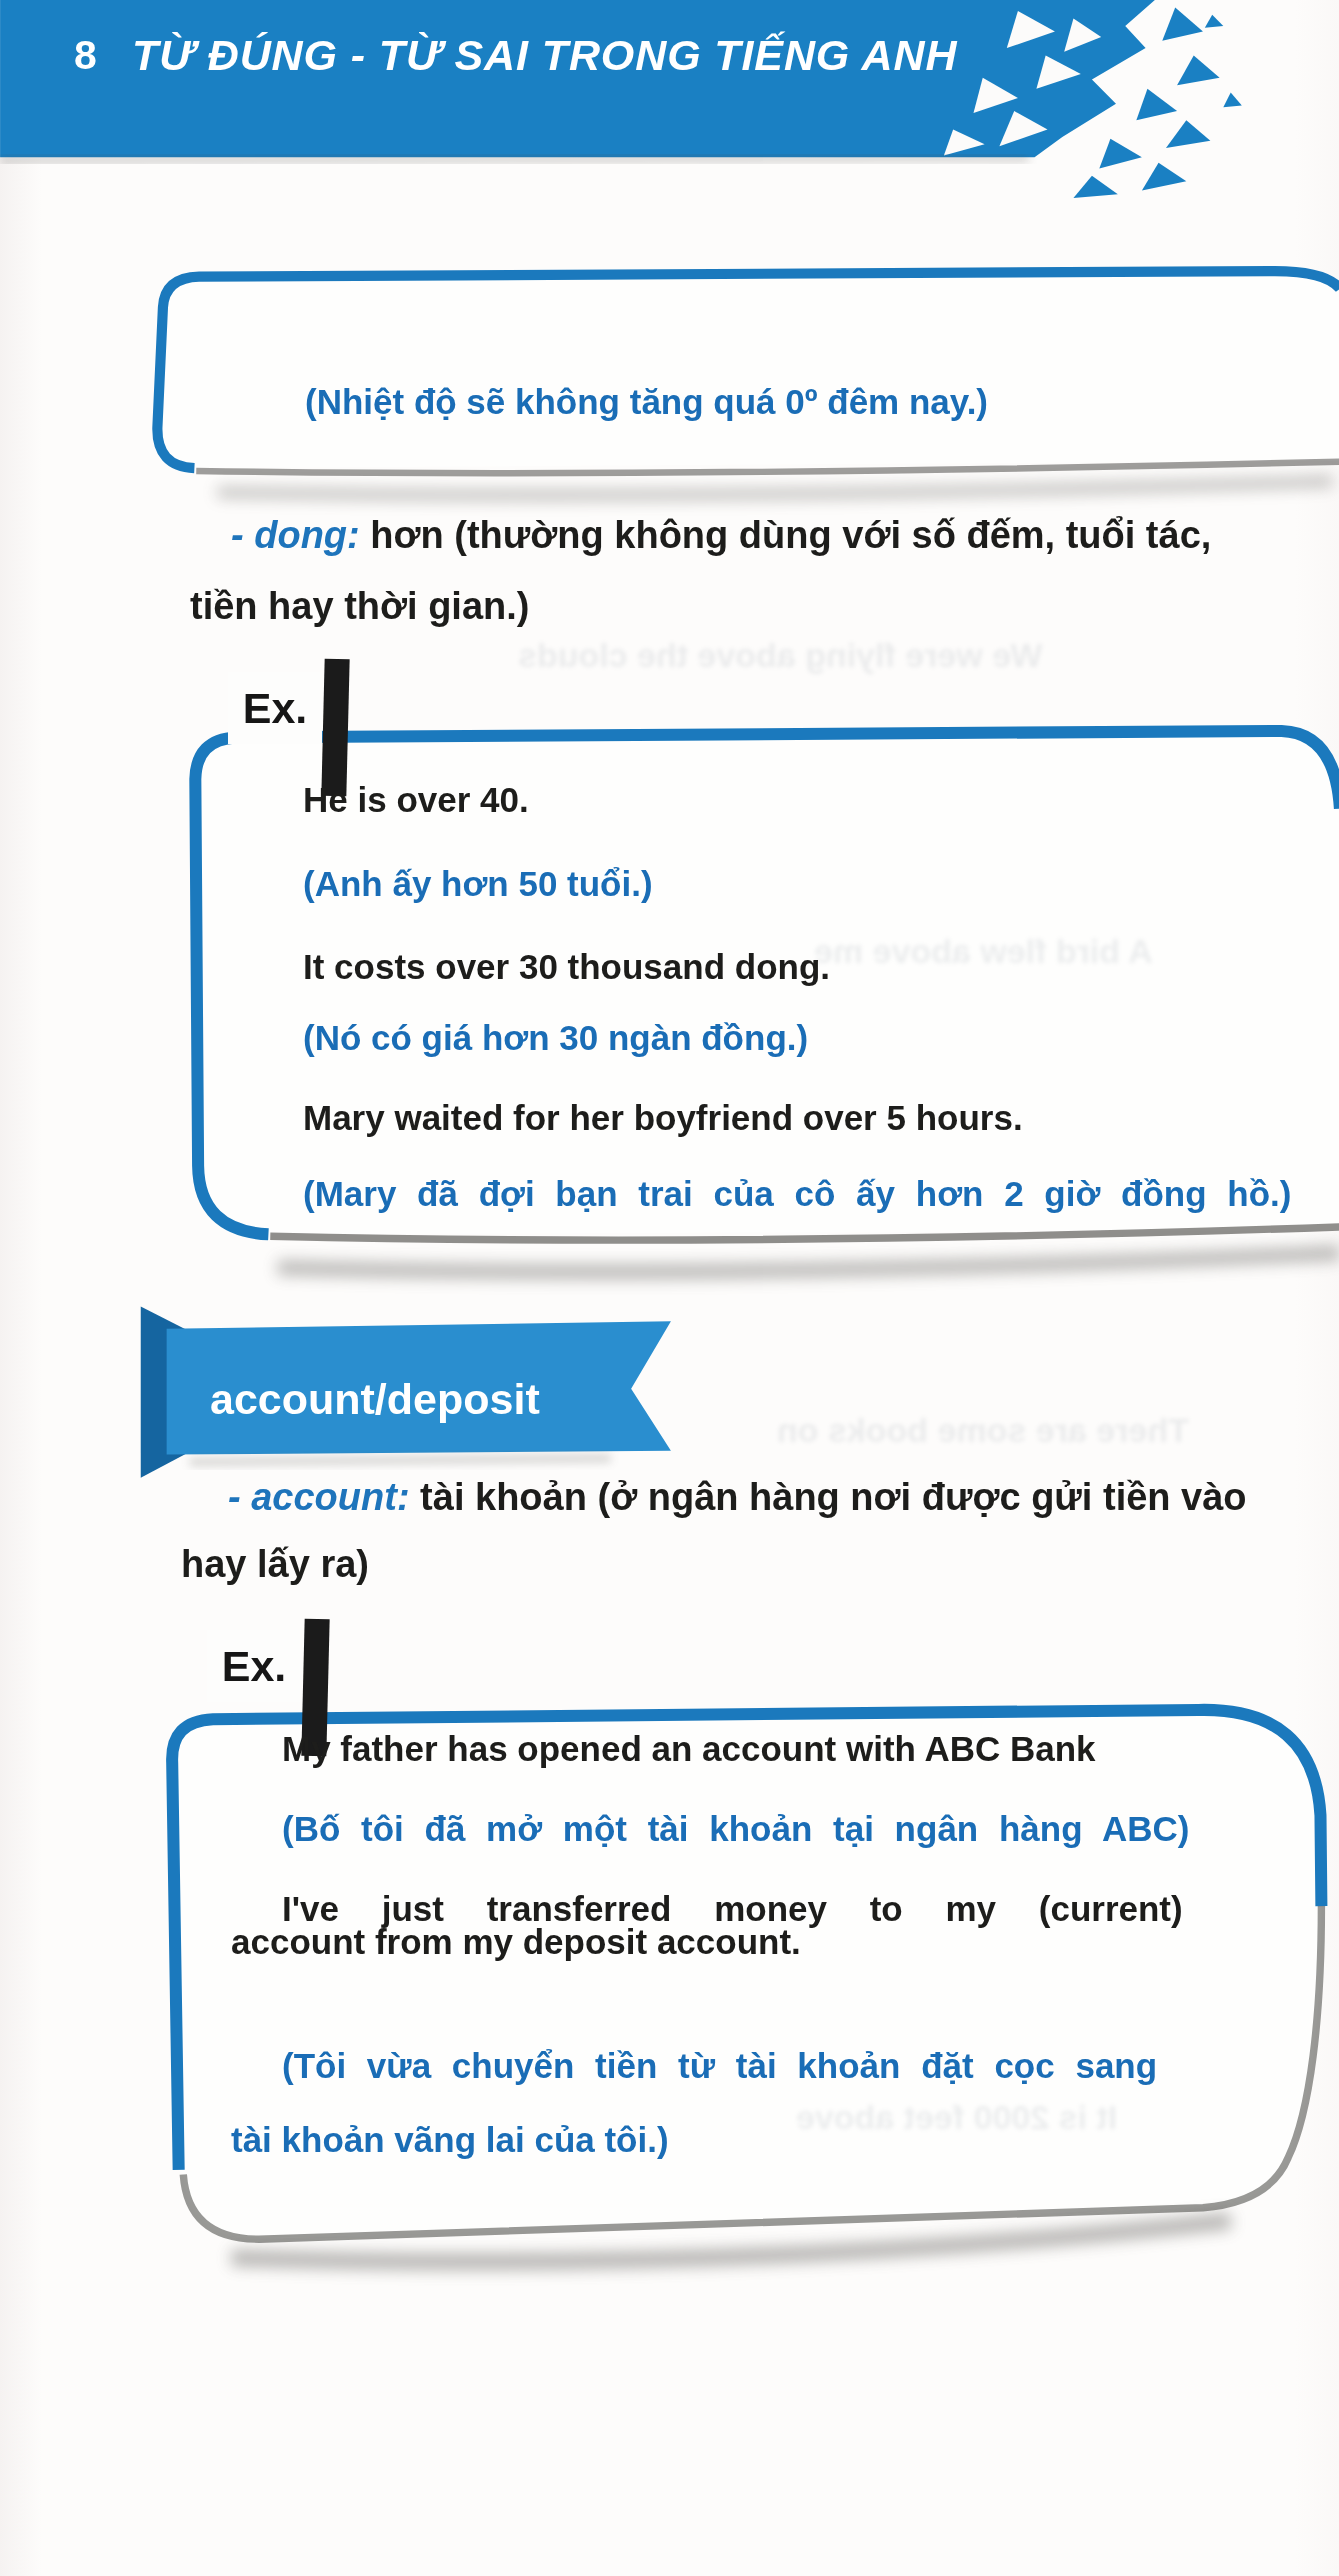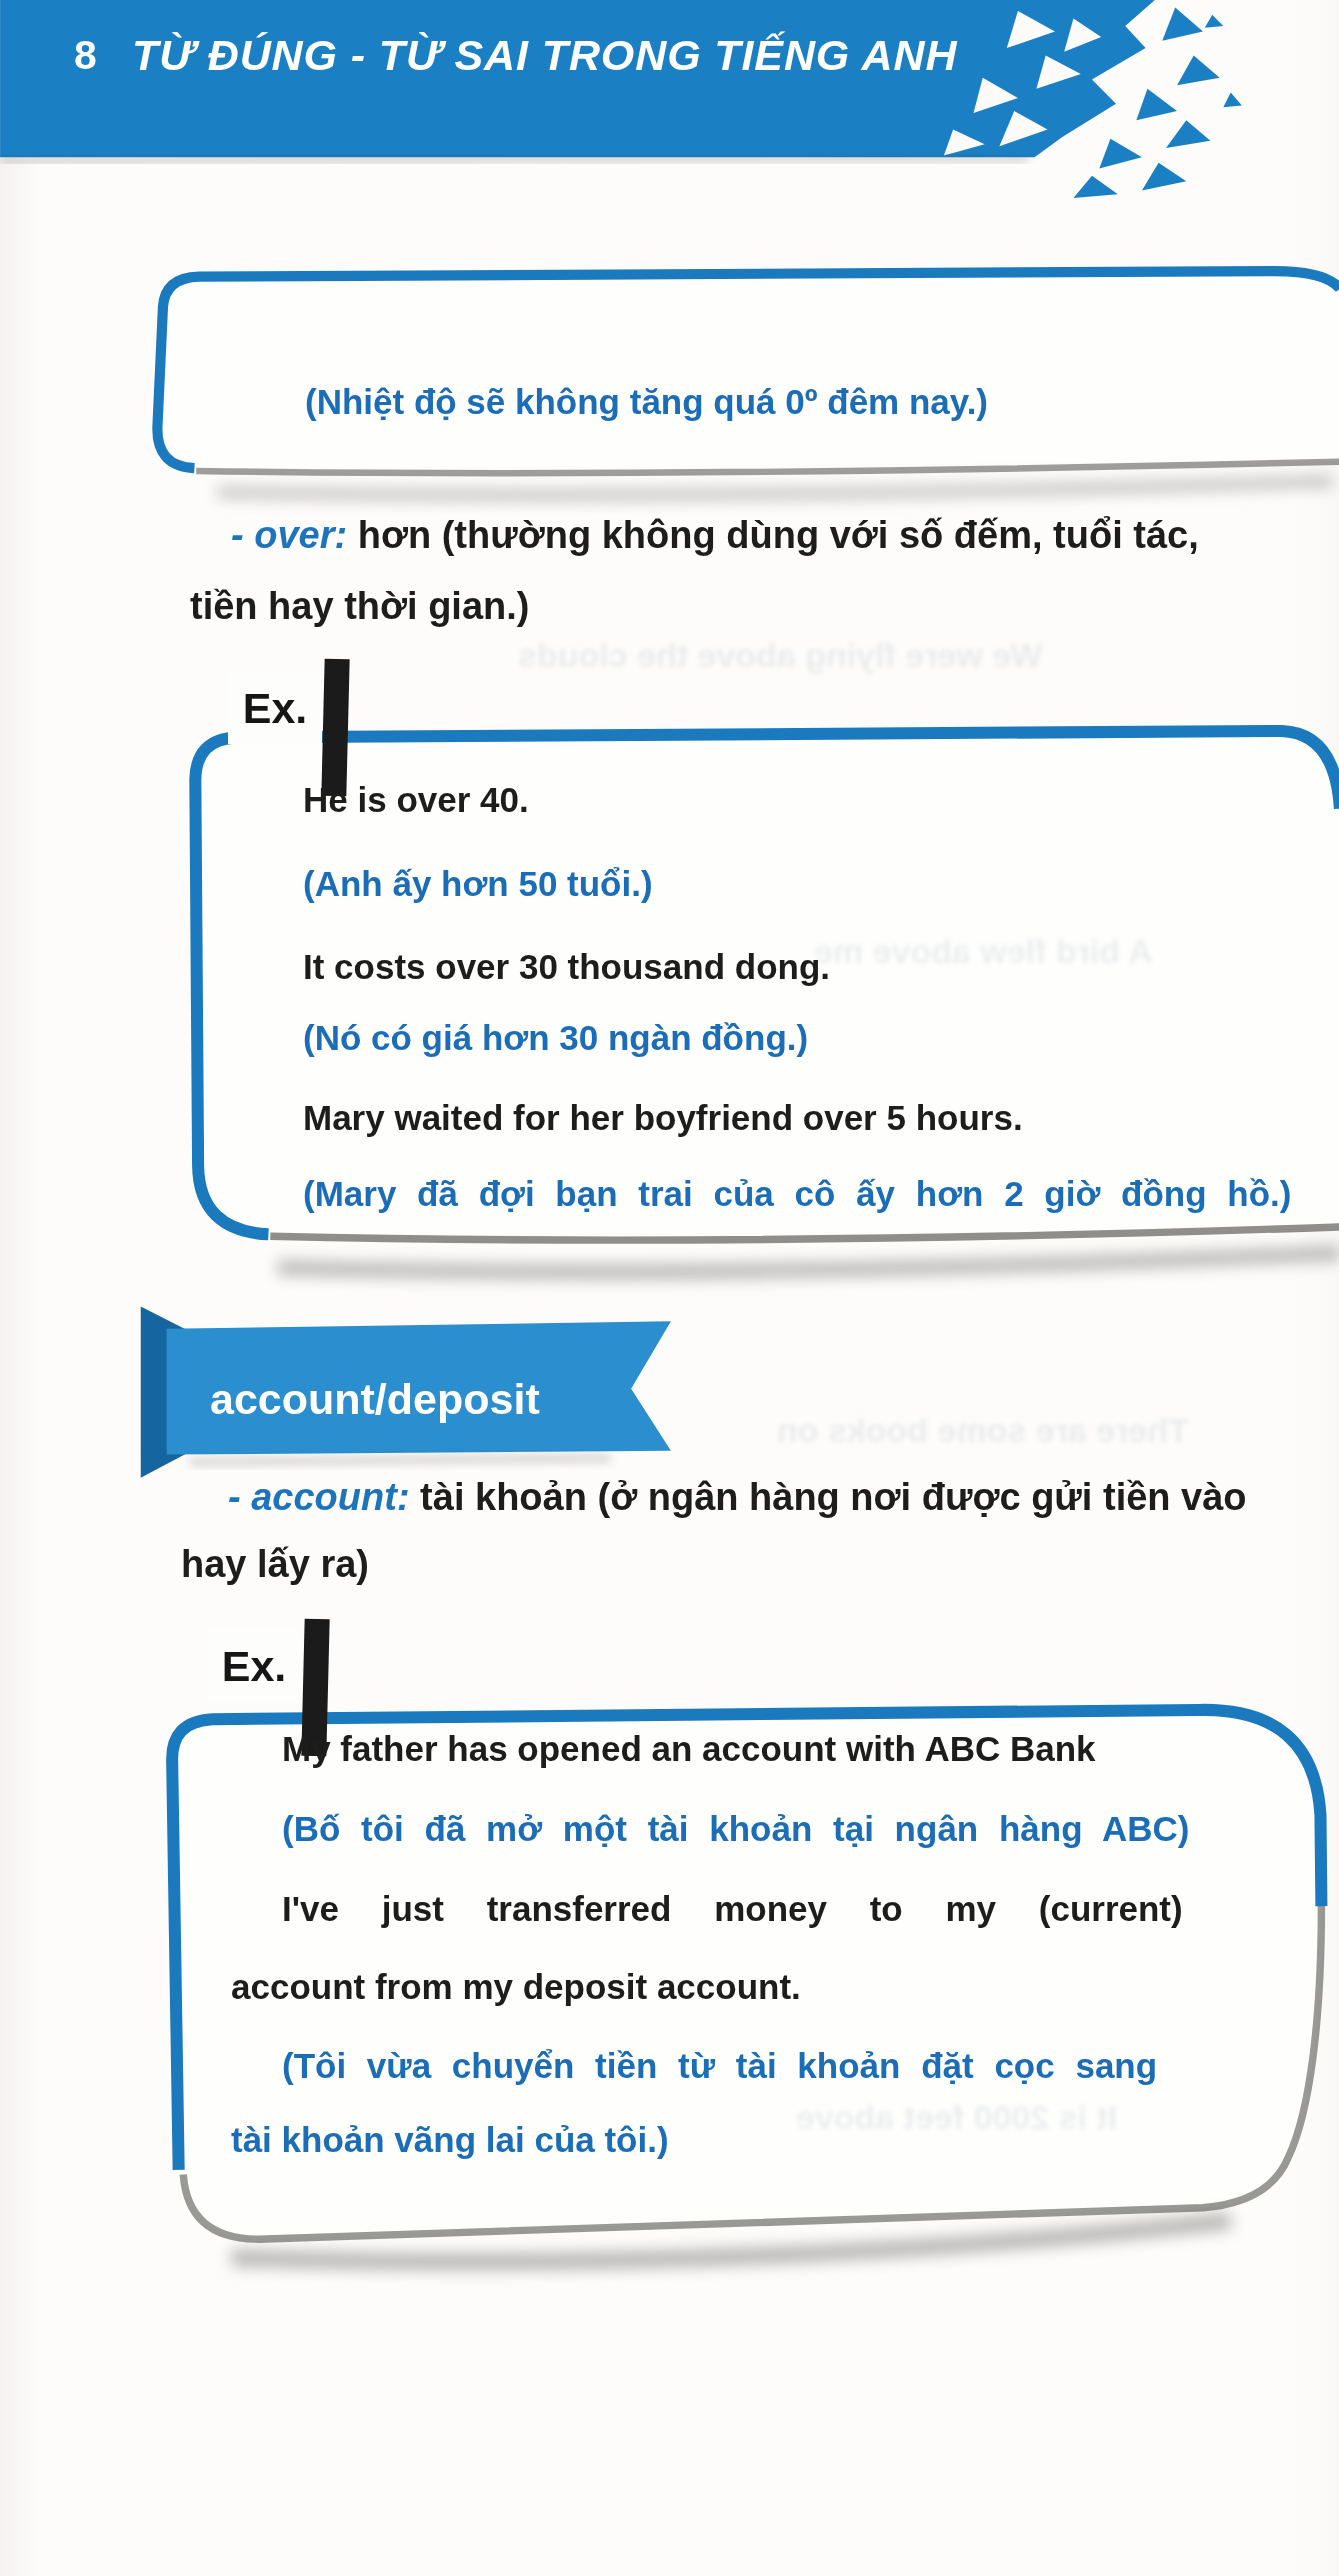--- a/index.html
+++ b/index.html
@@ -103,21 +103,21 @@
   <div class="ghost" style="left:814px;top:927px;">A bird flew above me</div>
   <div class="ghost" style="left:777px;top:1406px;">There are some books on</div>
   <div class="ghost" style="left:796px;top:2093px;">It is 2000 feet above</div>
 
   <div class="hdr-num">8</div>
   <div class="hdr-title">TỪ ĐÚNG - TỪ SAI TRONG TIẾNG ANH</div>
 
   <div class="line bubbleline vi" style="left:305px;top:378px;">(Nhiệt độ sẽ không tăng quá 0º đêm nay.)</div>
 
   <div class="line para" style="left:231px;top:511px;">
-    <span class="term">- over:</span><span> hơn (thường không dùng với số đếm, tuổi tác,</span>
+    <span class="term">- dong:</span><span> hơn (thường không dùng với số đếm, tuổi tác,</span>
   </div>
   <div class="line para" style="left:190px;top:582px;">tiền hay thời gian.)</div>
 
   <div class="exbar" style="left:323px;top:659px;"></div>
   <div class="exlabel" style="left:228px;top:672px;">Ex.</div>
 
   <div class="line boxline en" style="left:303px;top:776px;">He is over 40.</div>
   <div class="line boxline vi" style="left:303px;top:860px;">(Anh ấy hơn 50 tuổi.)</div>
   <div class="line boxline en" style="left:303px;top:943px;">It costs over 30 thousand dong.</div>
   <div class="line boxline vi" style="left:303px;top:1014px;">(Nó có giá hơn 30 ngàn đồng.)</div>
@@ -130,18 +130,18 @@
     <span class="term">- account:</span><span> tài khoản (ở ngân hàng nơi được gửi tiền vào</span>
   </div>
   <div class="line para" style="left:181px;top:1540px;">hay lấy ra)</div>
 
   <div class="exbar" style="left:303px;top:1619px;"></div>
   <div class="exlabel" style="left:207px;top:1630px;">Ex.</div>
 
   <div class="line boxline en" style="left:282px;top:1725px;">My father has opened an account with ABC Bank</div>
   <div class="line boxline vi spread-sm" style="left:282px;top:1805px;">(Bố tôi đã mở một tài khoản tại ngân hàng ABC)</div>
   <div class="line boxline en spread" style="left:282px;top:1885px;">I've just transferred money to my (current)</div>
-  <div class="line boxline en" style="left:231px;top:1963px;">account from my deposit account.</div>
+  <div class="line boxline en" style="left:231px;top:1918px;">account from my deposit account.</div>
   <div class="line boxline vi spread-sm" style="left:282px;top:2042px;">(Tôi vừa chuyển tiền từ tài khoản đặt cọc sang</div>
   <div class="line boxline vi" style="left:231px;top:2116px;">tài khoản vãng lai của tôi.)</div>
 
 </div>
 
 
 </body></html>

